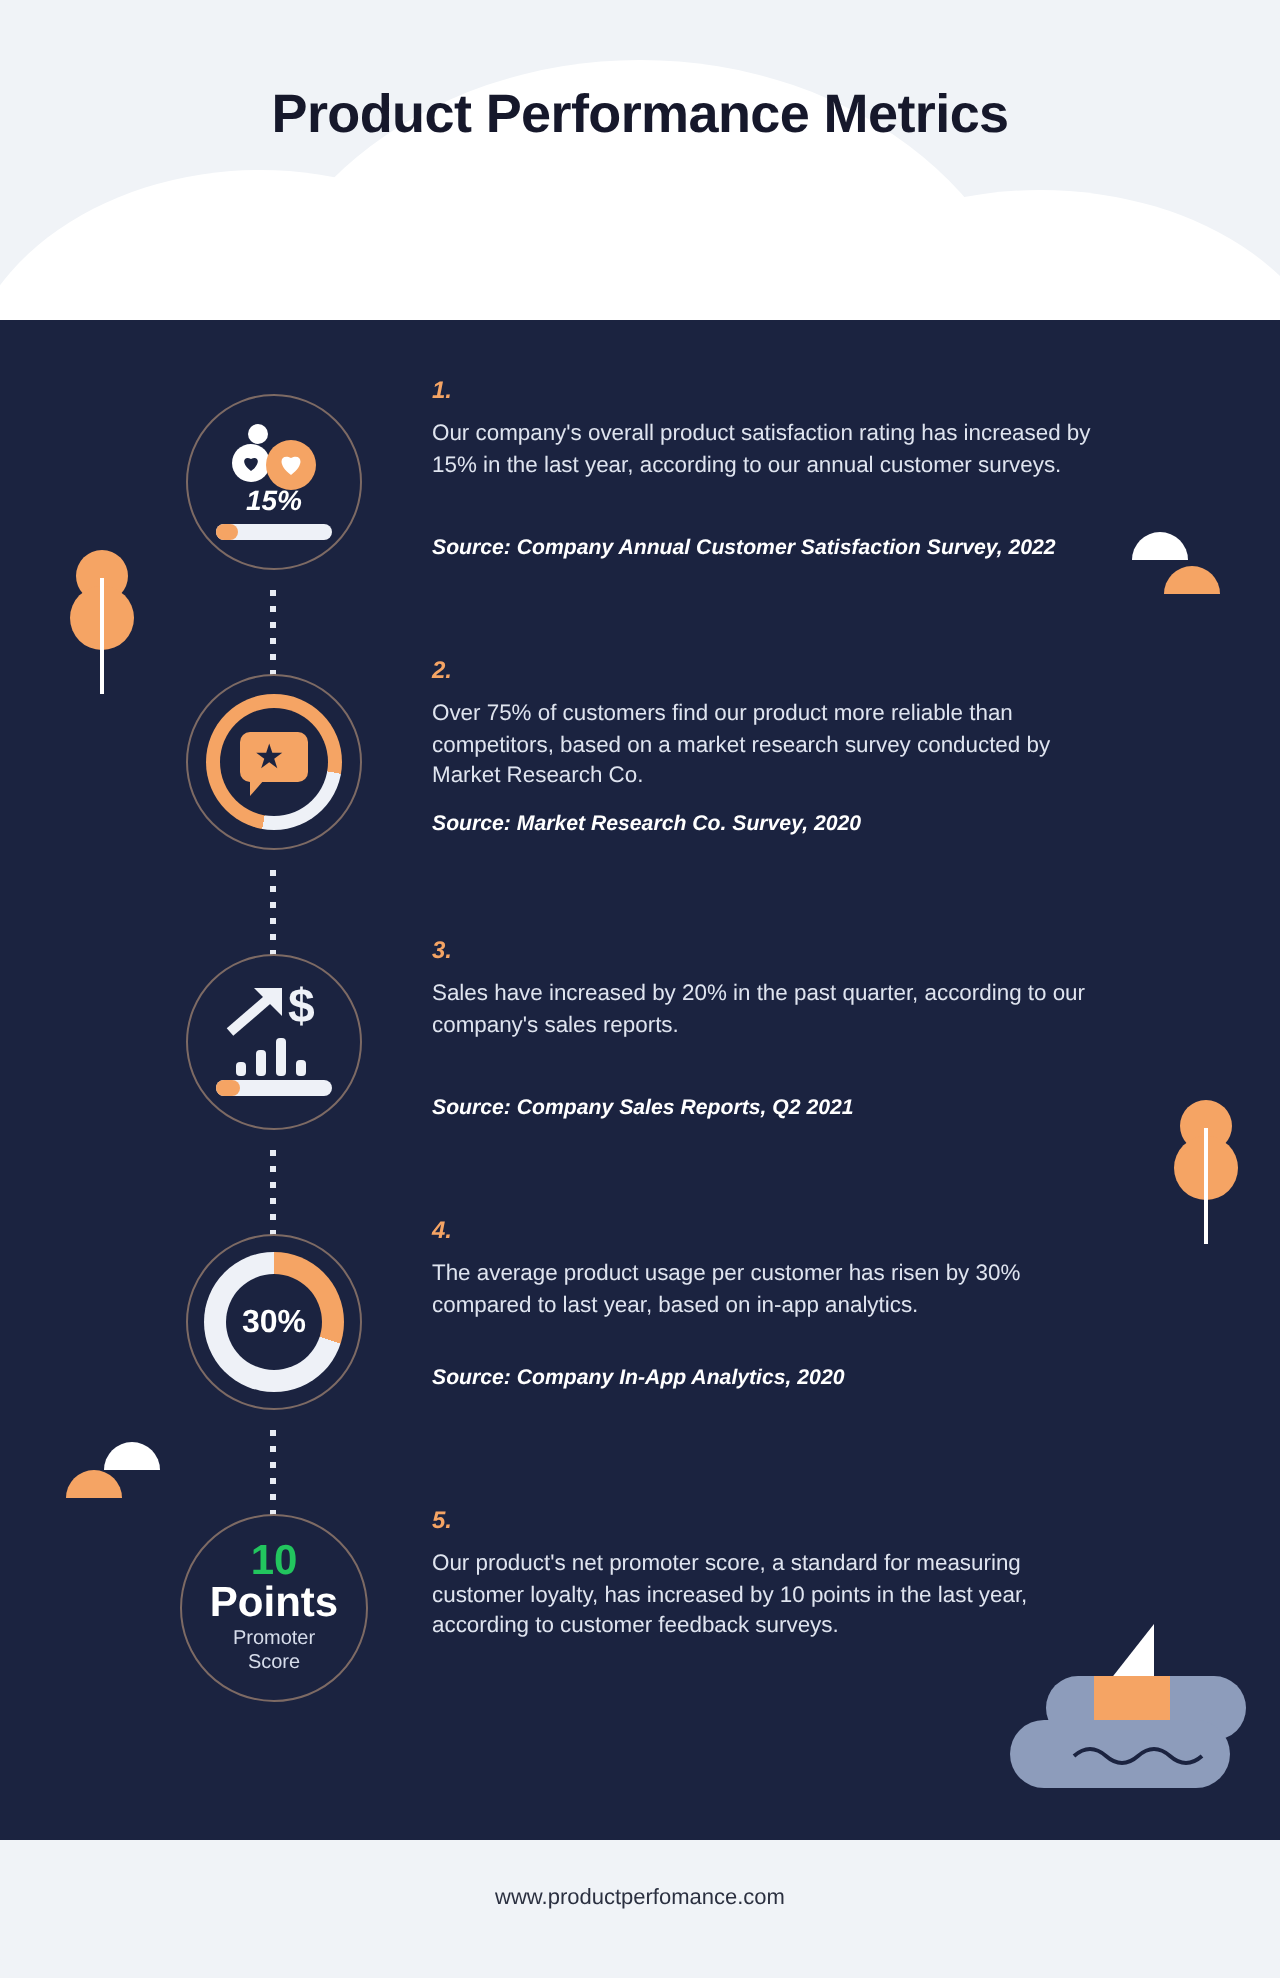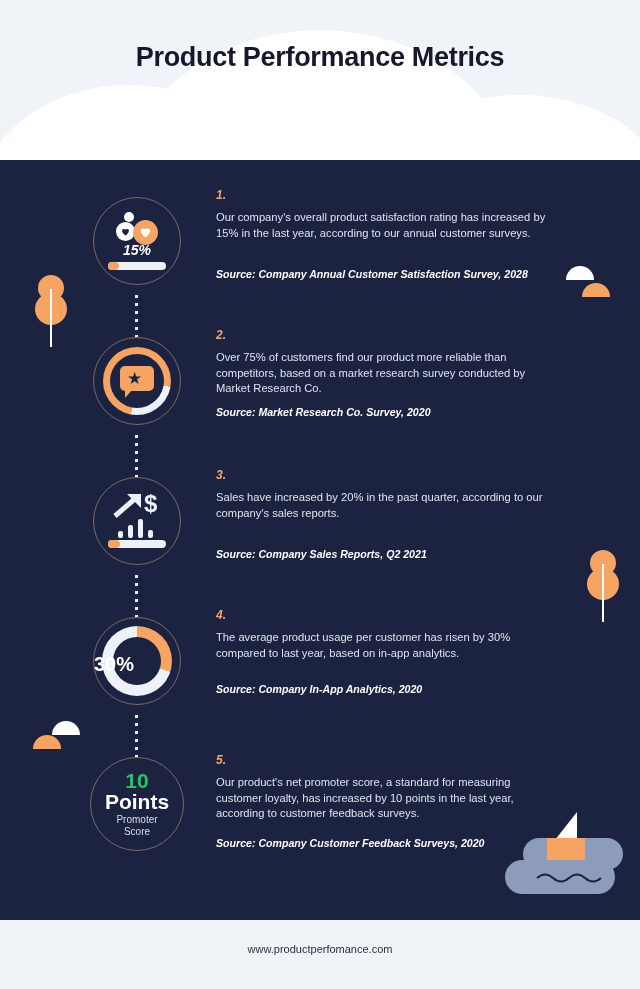--- a/index.html
+++ b/index.html
@@ -176,22 +176,22 @@
   .donut {
     position: absolute; left: 8px; top: 8px;
     width: 70px; height: 70px; border-radius: 50%;
     background: conic-gradient(#f5a464 0deg 108deg, #eef1f7 108deg 360deg);
   }
   .donut-hole {
     position: absolute; left: 19px; top: 19px;
     width: 48px; height: 48px; border-radius: 50%; background: #1b2340;
   }
   .pct4 {
-    position: absolute; left: 0; top: 35px; width: 86px; text-align: left;
-    color: #ffffff; font-size: 20px; font-weight: 700;
+    position: absolute; left: 0; top: 35px; width: 86px; text-align: center;
+    color: #ffffff; font-size: 16px; font-weight: 700;
   }
 
   
   .nps-num {
     position: absolute; left: 0; top: 12px; width: 86px; text-align: center;
     color: #22c55e; font-size: 21px; font-weight: 800; line-height: 22px;
   }
   .nps-word {
     position: absolute; left: 0; top: 32px; width: 86px; text-align: center;
     color: #ffffff; font-size: 21px; font-weight: 800; line-height: 23px;
@@ -359,21 +359,21 @@
         <div class="nps-sub" style="width:92px;">
           <span>Promoter</span><br>
           <span>Score</span>
         </div>
       </div>
     </div>
 
     <div class="block" style="top:28px;">
       <div class="num">1.</div>
       <div class="body-txt">Our company's overall product satisfaction rating has increased by 15% in the last year, according to our annual customer surveys.</div>
-      <div class="src" style="margin-top:26px;">Source: Company Annual Customer Satisfaction Survey, 2028</div>
+      <div class="src" style="margin-top:26px;">Source: Company Annual Customer Satisfaction Survey, 2022</div>
     </div>
 
     <div class="block" style="top:168px;">
       <div class="num">2.</div>
       <div class="body-txt">Over 75% of customers find our product more reliable than competitors, based on a market research survey conducted by Market Research Co.</div>
       <div class="src" style="margin-top:8px;">Source: Market Research Co. Survey, 2020</div>
     </div>
 
     <div class="block" style="top:308px;">
       <div class="num">3.</div>
@@ -383,21 +383,20 @@
 
     <div class="block" style="top:448px;">
       <div class="num">4.</div>
       <div class="body-txt">The average product usage per customer has risen by 30% compared to last year, based on in-app analytics.</div>
       <div class="src" style="margin-top:21px;">Source: Company In-App Analytics, 2020</div>
     </div>
 
     <div class="block" style="top:593px;">
       <div class="num">5.</div>
       <div class="body-txt">Our product's net promoter score, a standard for measuring customer loyalty, has increased by 10 points in the last year, according to customer feedback surveys.</div>
-      <div class="src" style="margin-top:14px;">Source: Company Customer Feedback Surveys, 2020</div>
     </div>
 
   </div>
 
   <div class="footer">
     <span>www.productperfomance.com</span>
   </div>
 
 </div>
 

